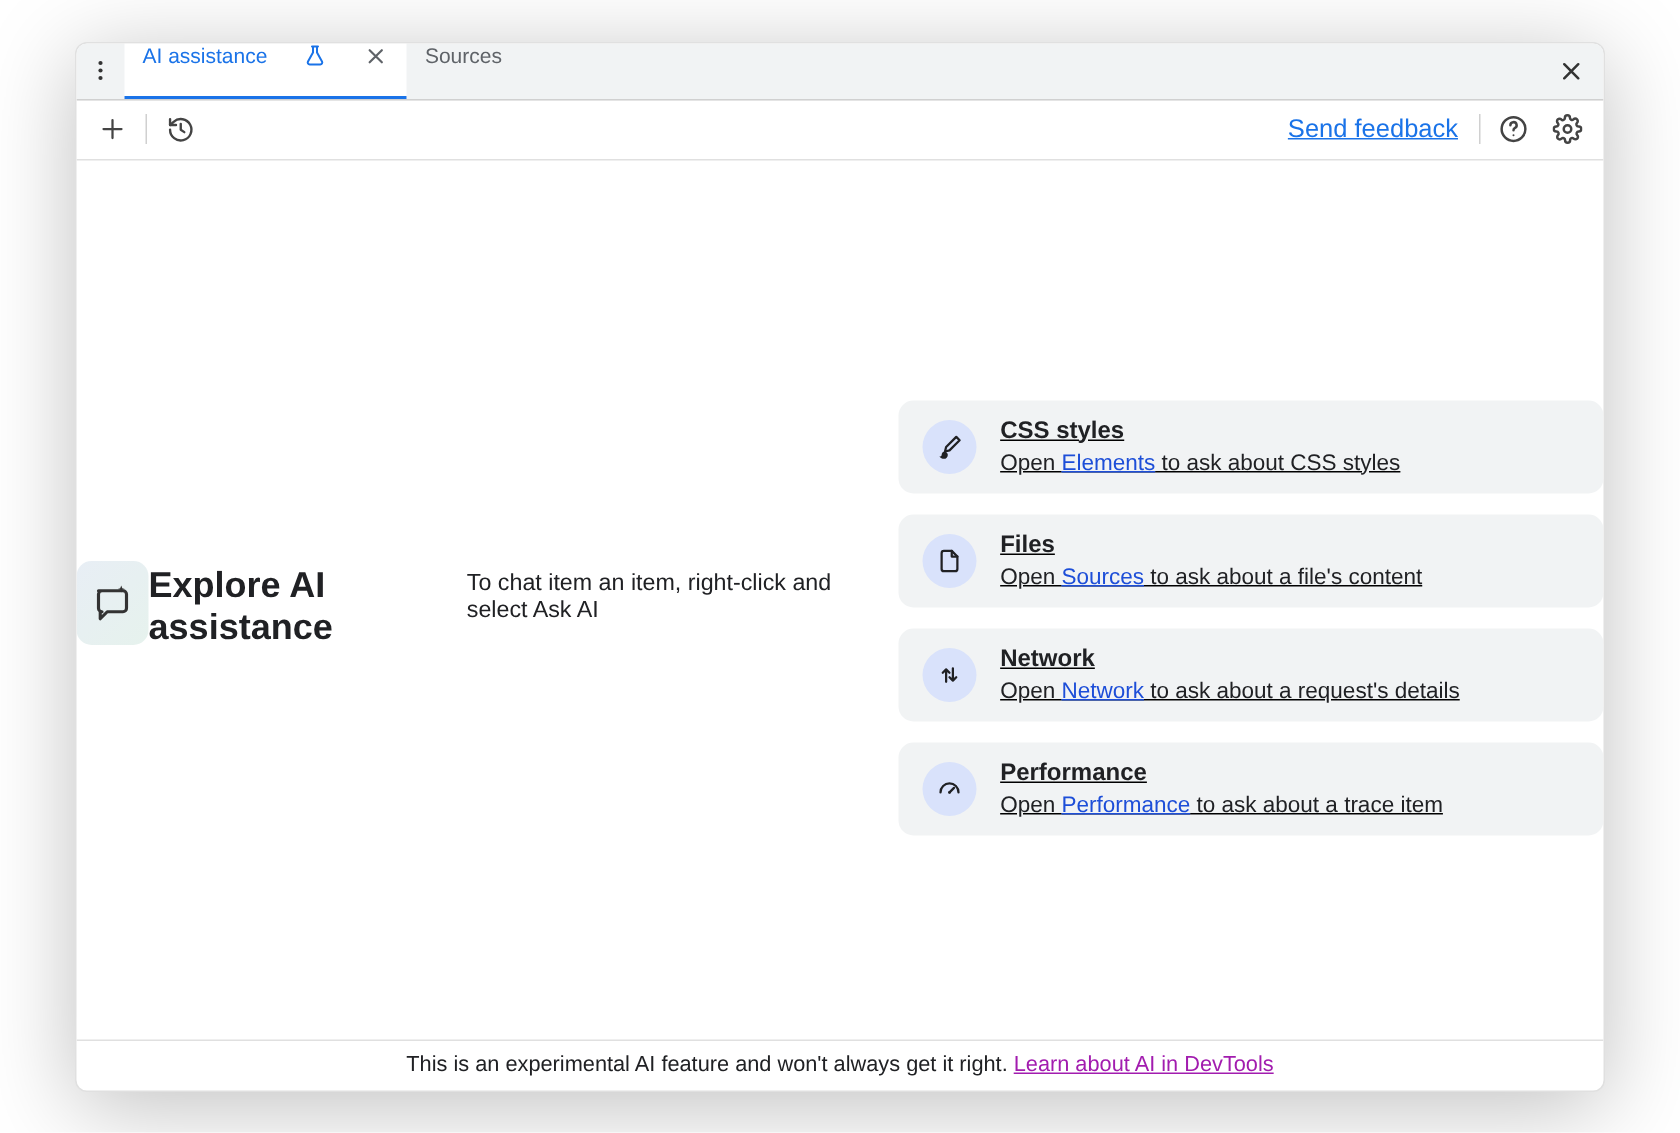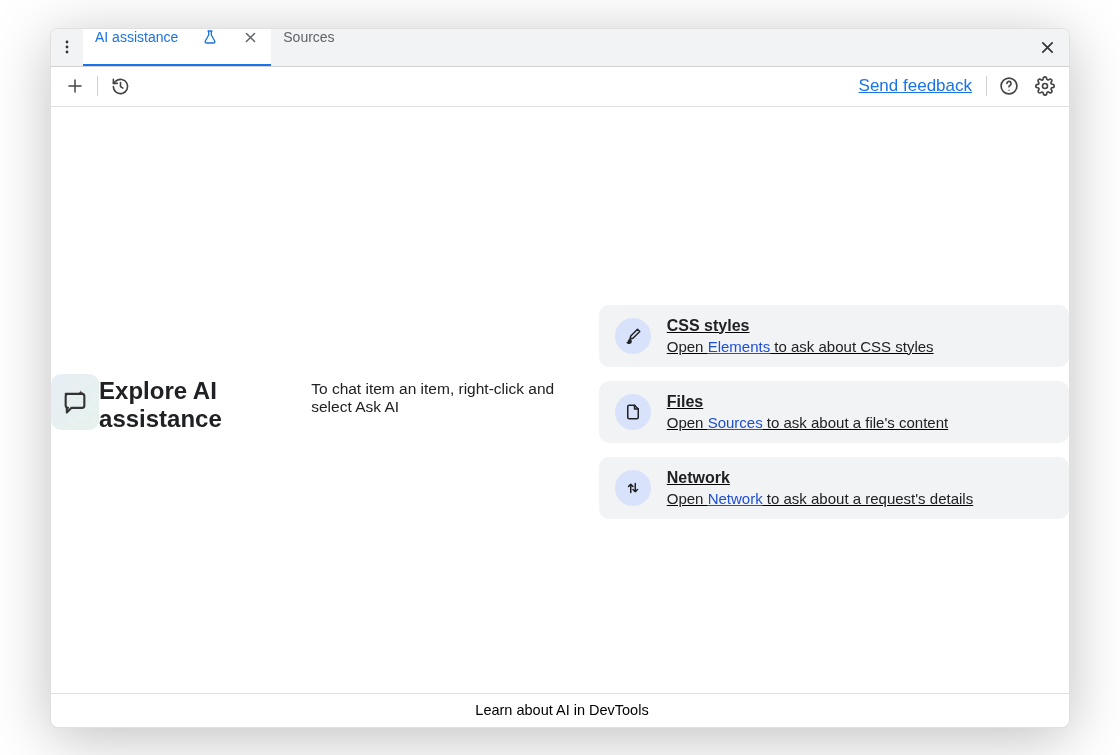--- a/index.html
+++ b/index.html
@@ -181,21 +181,22 @@
     .footer {
       border-top: 1px solid #e0e0e0;
       height: 34px;
       display: flex;
       align-items: center;
       justify-content: center;
       font-size: 14.5px;
       color: #202124;
     }
     .footer a {
-      color: #000000;
+      color: #a21caf;
+      text-decoration: underline;
       cursor: pointer;
       margin-left: 4px;
     }
     svg { display: block; }
   </style>
 </head>
 <body>
 
 <div class="window">
 
@@ -317,20 +318,36 @@
             </svg>
         </div>
         <div class="card-body">
           <div class="card-title">Network</div>
           <div class="card-desc">
             <span>Open </span><a>Network</a><span> to ask about a request's details</span>
           </div>
         </div>
       </div>
 
+      <div class="card">
+        <div class="card-icon">
+          <svg width="18" height="18" viewBox="0 0 24 24" fill="none" stroke="#202124" stroke-width="2" stroke-linecap="round" stroke-linejoin="round">
+              <path d="M4 15a8 8 0 1 1 16 0"></path>
+              <path d="M12 15l4-4"></path>
+              <circle cx="12" cy="15" r="1.2" fill="#202124" stroke="none"></circle>
+            </svg>
+        </div>
+        <div class="card-body">
+          <div class="card-title">Performance</div>
+          <div class="card-desc">
+            <span>Open </span><a>Performance</a><span> to ask about a trace item</span>
+          </div>
+        </div>
+      </div>
     </div>
   </div>
 
   <div class="footer">
+    <span>This is an experimental AI feature and won't always get it right.</span>
     <a>Learn about AI in DevTools</a>
   </div>
 
 </div>
 
 </body></html>

